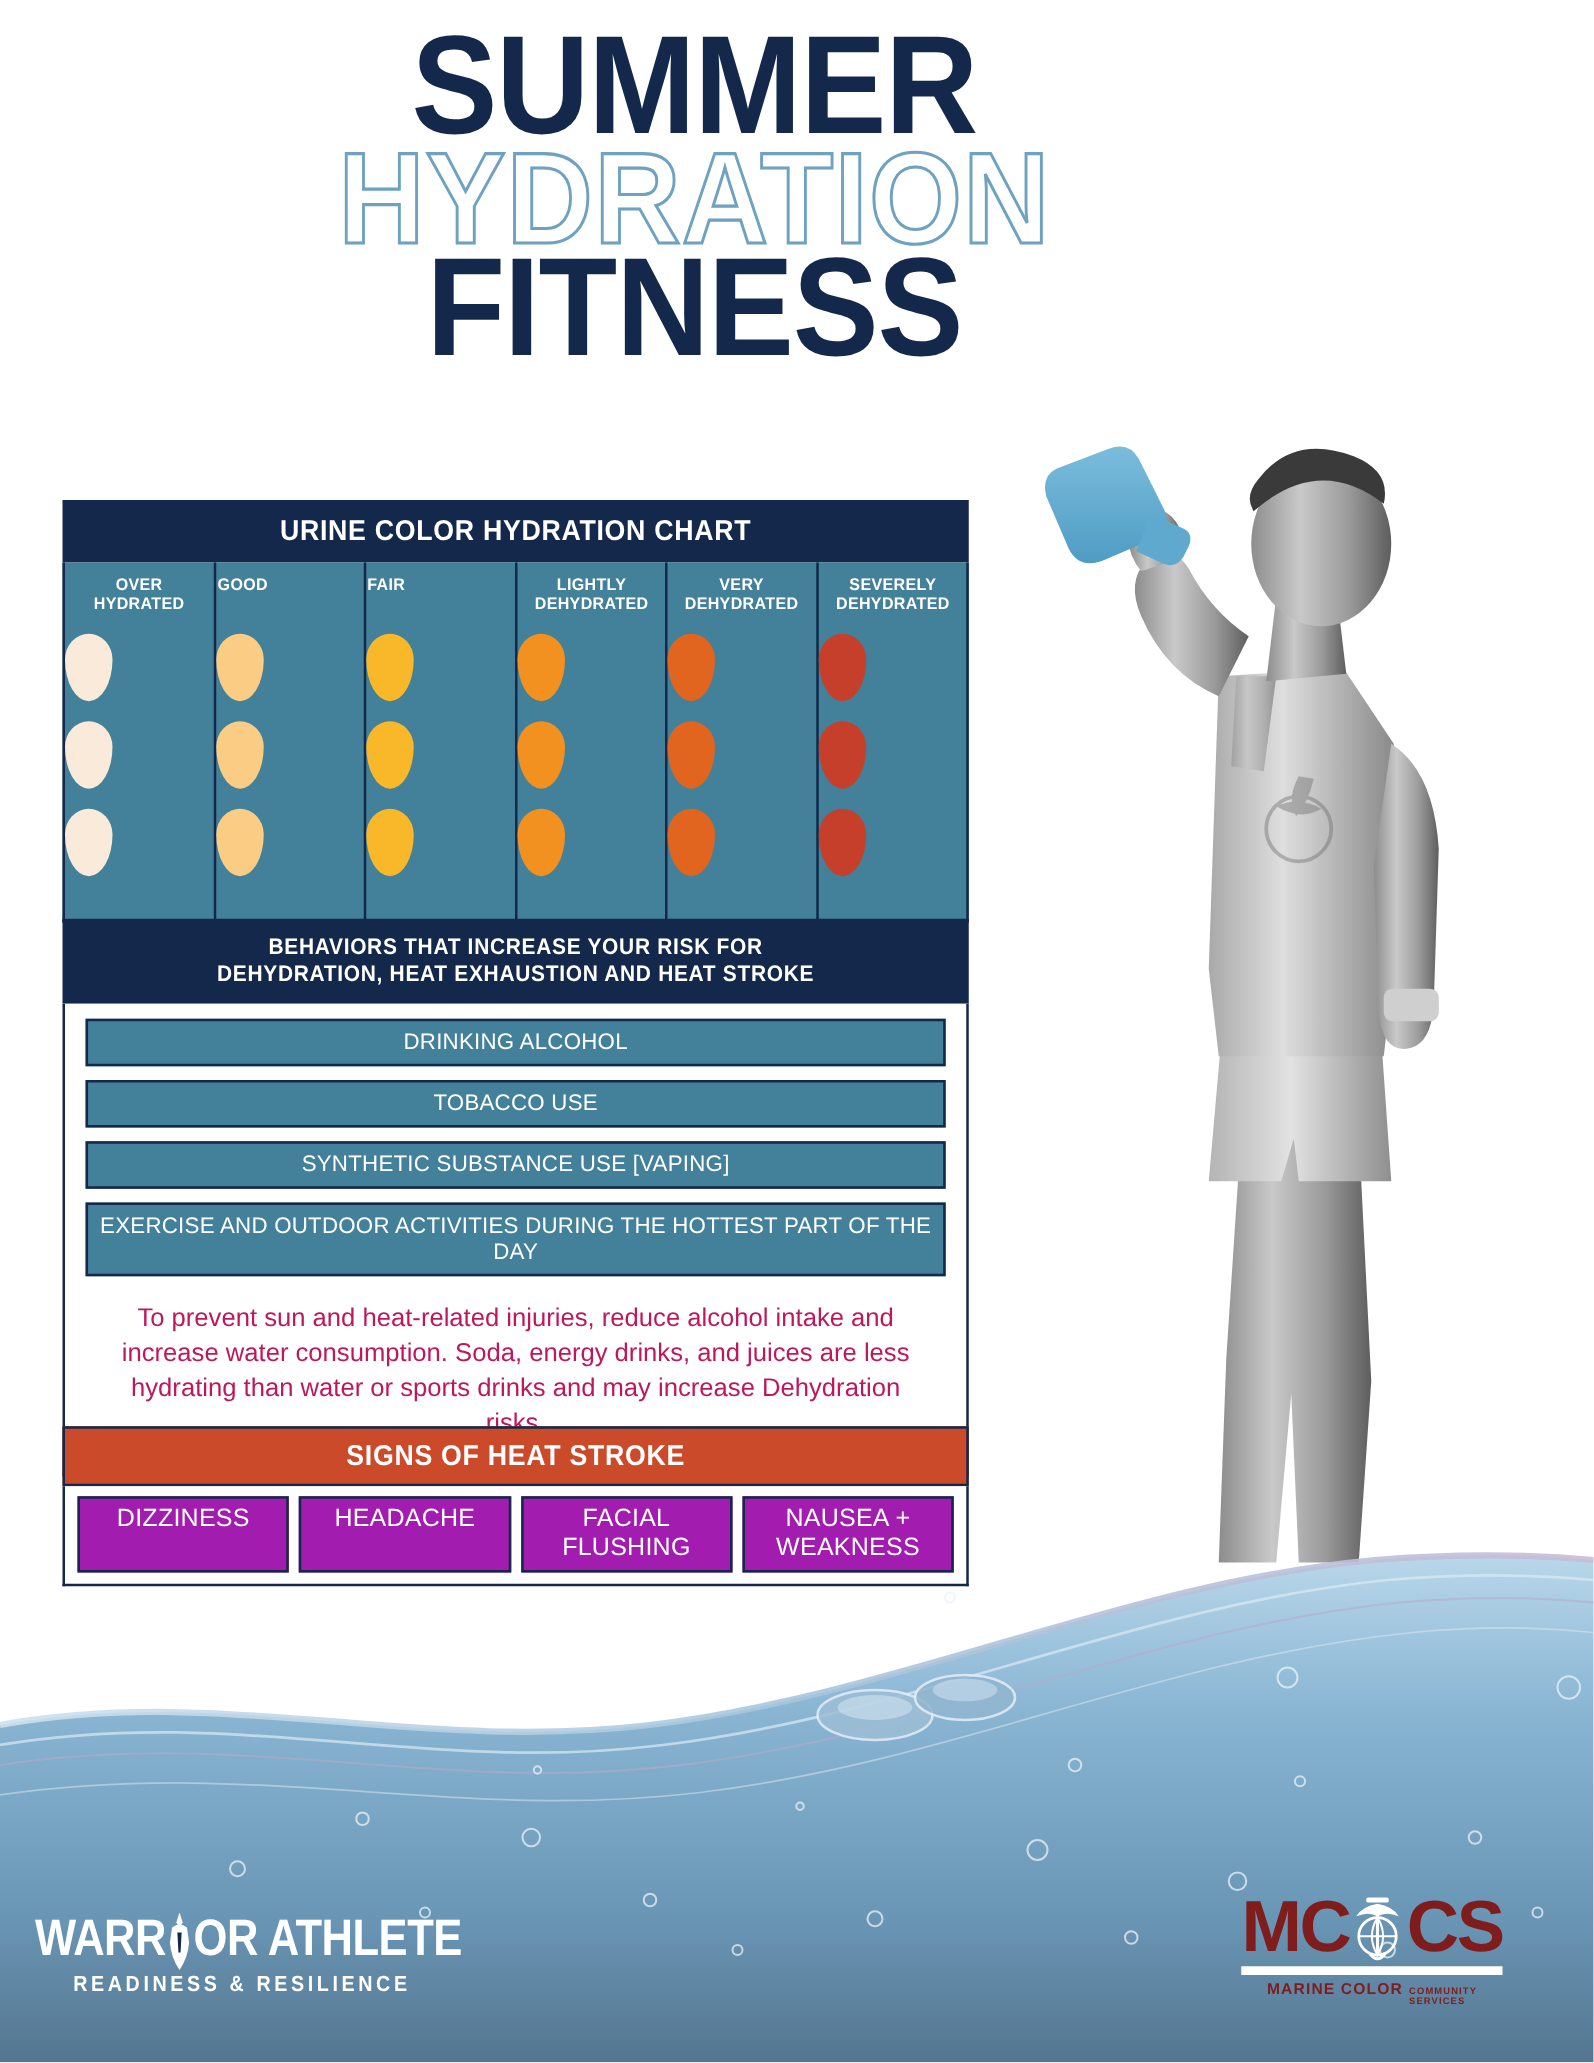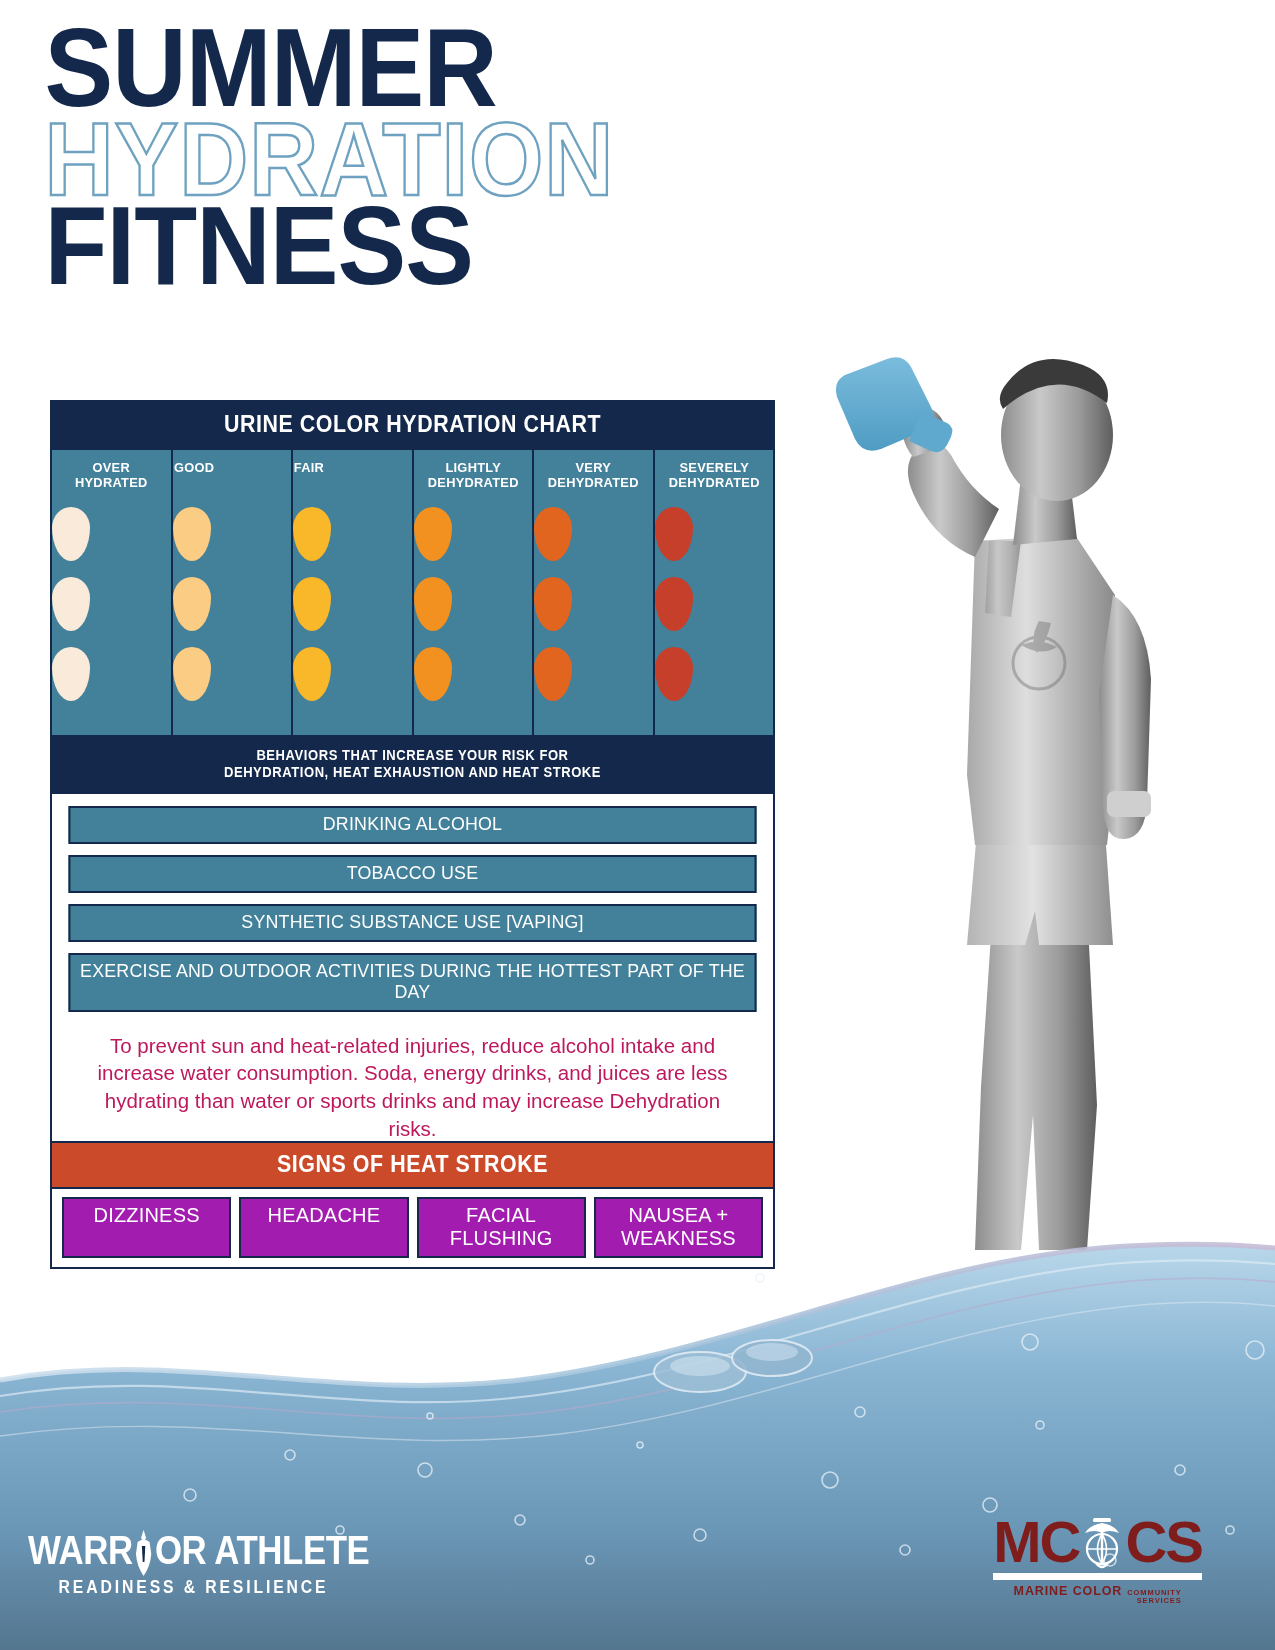--- a/index.html
+++ b/index.html
@@ -13,20 +13,21 @@
     font-family: "Liberation Sans", sans-serif;
     background: #ffffff;
     position: relative;
     overflow: hidden;
   }
 
   
   .title-block {
     position: absolute;
     top: 18px; left: 0; width: 1111px;
+    text-align: center;
     z-index: 40;
     pointer-events: none;
   }
   .title-line {
     font-family: "Liberation Sans", sans-serif;
     font-weight: bold;
     letter-spacing: -1px;
     line-height: 0.90;
     transform: scaleX(0.92);
   }
@@ -106,21 +107,21 @@
   }
   .drops { margin-top: 13px; display: flex; flex-direction: column; gap: 16px; align-items: center; }
   .drop {
     width: 38px; height: 54px;
     border-radius: 50% 50% 50% 50% / 62% 62% 38% 38%;
     transform: rotate(180deg);
   }
 
   
   .behaviors-panel { top: 735px; }
-  .behaviors-header { font-size: 14px; line-height: 1.2; padding: 12px 10px 13px; }
+  .behaviors-header { font-size: 18px; line-height: 1.2; padding: 12px 10px 13px; }
   .behaviors-body {
     background: #ffffff;
     border: 2px solid #13284a;
     border-top: none;
     padding: 12px 13px 16px;
   }
   .behavior-bar {
     background: #43809a;
     border: 2px solid #13284a;
     color: #ffffff;
@@ -224,21 +225,21 @@
     line-height: 0.9;
     display: flex; align-items: center; justify-content: center;
   }
   .mccs-rule { height: 7px; background: #ffffff; margin: 4px 0 4px; }
   .mccs-sub {
     font-size: 12.5px;
     letter-spacing: 0.9px;
     font-weight: bold;
     display: flex; align-items: baseline; justify-content: center; gap: 5px;
   }
-  .mccs-sub .small { font-size: 7.5px; line-height: 1.15; text-align: right; }
+  .mccs-sub .small { font-size: 7.5px; line-height: 1.15; text-align: left; }
 </style>
 </head>
 <body>
 
 <div class="title-block">
   <div class="title-line t-summer">SUMMER</div>
   <div class="title-line t-hydration">HYDRATION</div>
   <div class="title-line t-fitness">FITNESS</div>
 </div>
 

